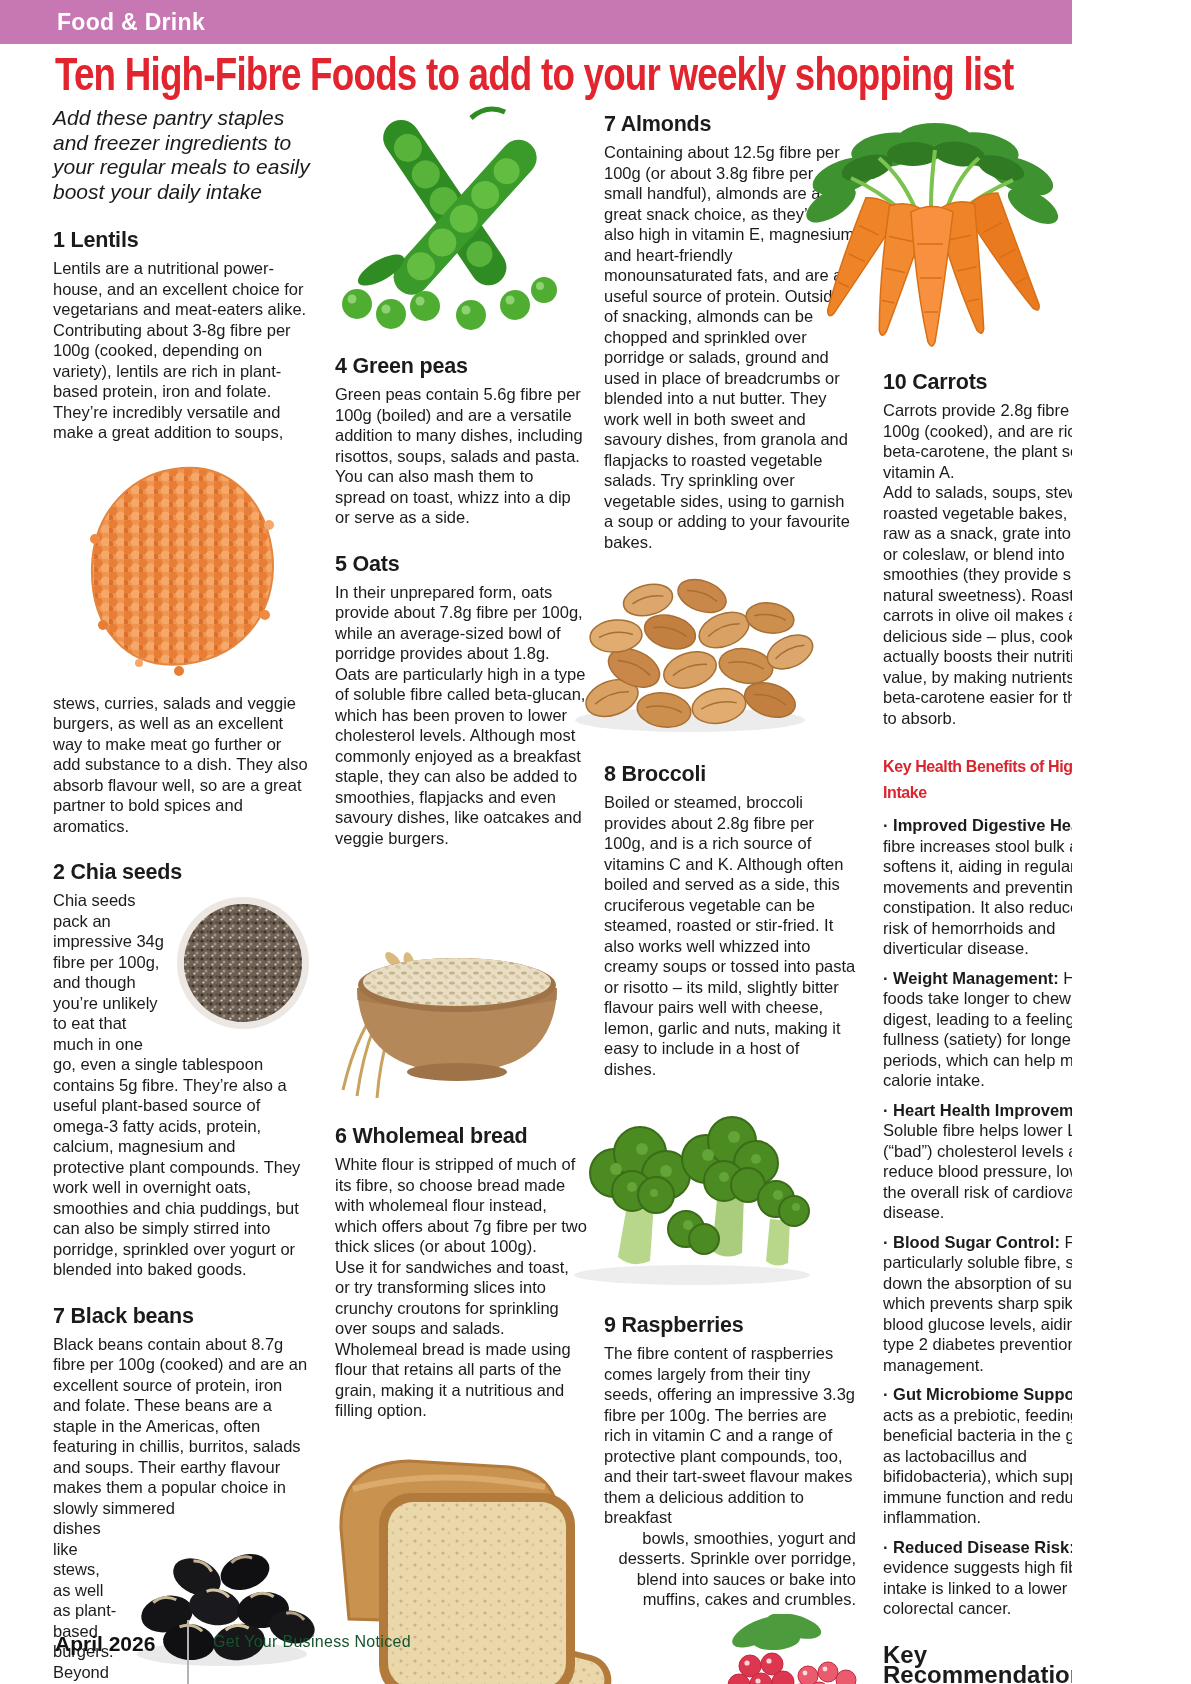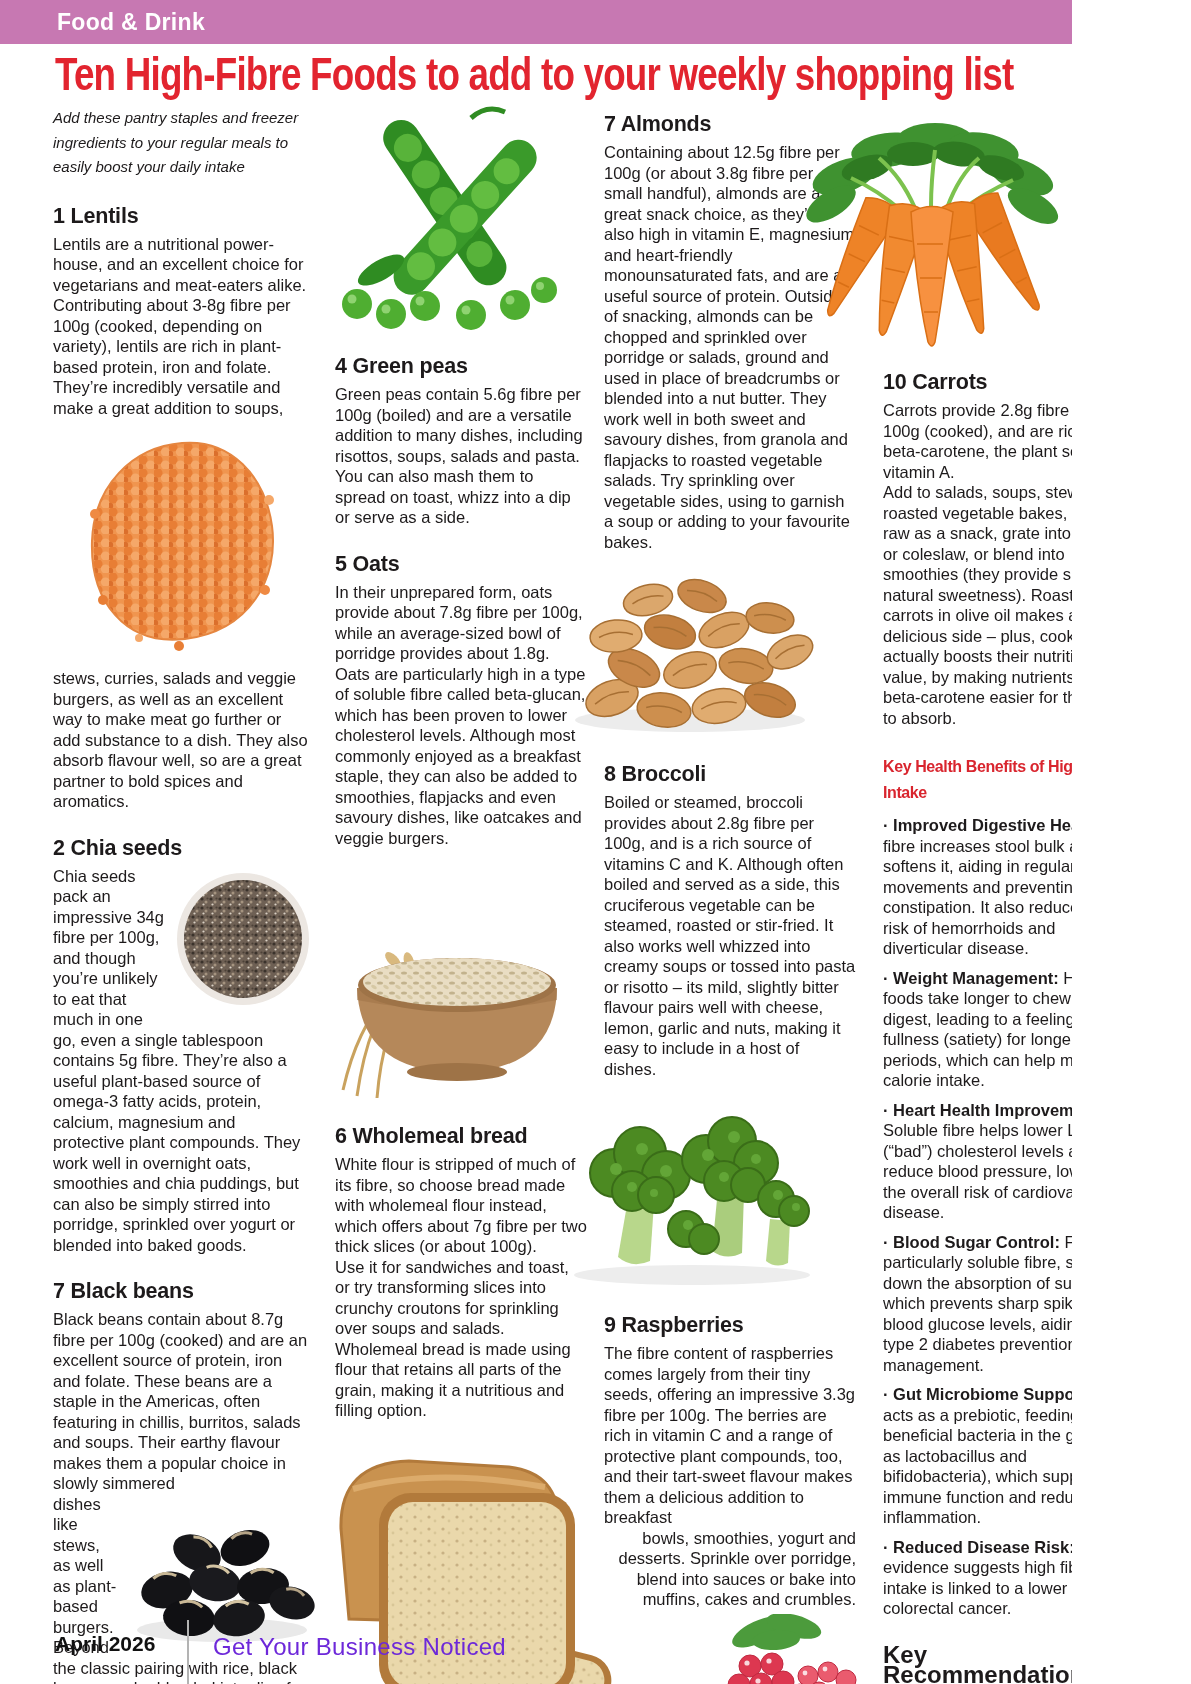--- a/index.html
+++ b/index.html
@@ -10,21 +10,21 @@
   .band-label{position:absolute;left:57px;top:0;line-height:44px;color:#fff;font-size:23px;font-weight:bold;letter-spacing:.3px;}
   
   .headline{position:absolute;left:55px;top:47px;font-size:46px;font-weight:bold;color:#e2242f;
             letter-spacing:-1px;white-space:nowrap;transform:scaleX(.8);transform-origin:left top;}
   
   .col{position:absolute;top:100px;font-size:16.5px;line-height:20.5px;}
   #col1{left:53px;width:258px;}
   #col2{left:335px;width:252px;}
   #col3{left:604px;width:252px;}
   #col4{left:883px;width:253px;}
-  .intro{font-style:italic;font-size:15px;line-height:24.5px;margin:6px 0 0 0;}
+  .intro{font-style:italic;font-size:21px;line-height:24.5px;margin:6px 0 0 0;}
   h2{font-size:21.5px;line-height:25px;margin:24px 0 5px 0;letter-spacing:-.2px;}
   h2.first{margin-top:12px;}
   p{margin:0;}
   .photo{display:block;}
   .center-photo{margin:12px auto 12px auto;}
   .fr{float:right;}
   .chia-float{margin:4px -2px 6px 8px;}
   .beans-float{margin:4px -4px 0 8px;}
   .peas-photo{margin:2px 0 6px -6px;}
   .oats-photo{margin:12px 0 8px -6px;}
@@ -36,21 +36,21 @@
   .spacer-carrots{height:270px;}
   .carrots-photo{position:absolute;left:795px;top:106px;}
   .red-head{color:#d9252e;margin-top:26px;font-size:16px;line-height:26px;letter-spacing:-.4px;}
   .bullet{margin:9px 0;}
   .bullet::before{content:"· ";font-weight:bold;}
   .recs-head{font-size:24px;font-weight:bold;margin-top:26px;word-spacing:5px;}
   .recs-text{font-style:italic;font-weight:bold;font-size:17.5px;line-height:24px;margin-top:13px;}
   
   .footer-issue{position:absolute;left:55px;top:1632px;font-size:21px;font-weight:bold;color:#111;}
   .footer-divider{position:absolute;left:187px;top:1620px;width:2px;height:64px;background:#b3b3b3;}
-  .footer-tagline{position:absolute;left:213px;top:1633px;font-size:24px;color:#6d28d9;letter-spacing:.3px;}
+  .footer-tagline{position:absolute;left:213px;top:1633px;font-size:16px;color:#14532d;letter-spacing:.3px;}
   svg{display:block;}
 </style>
 </head>
 <body>
 
 <div class="page">
 
   <div class="band">
     <span class="band-label">Food &amp; Drink</span>
   </div>

